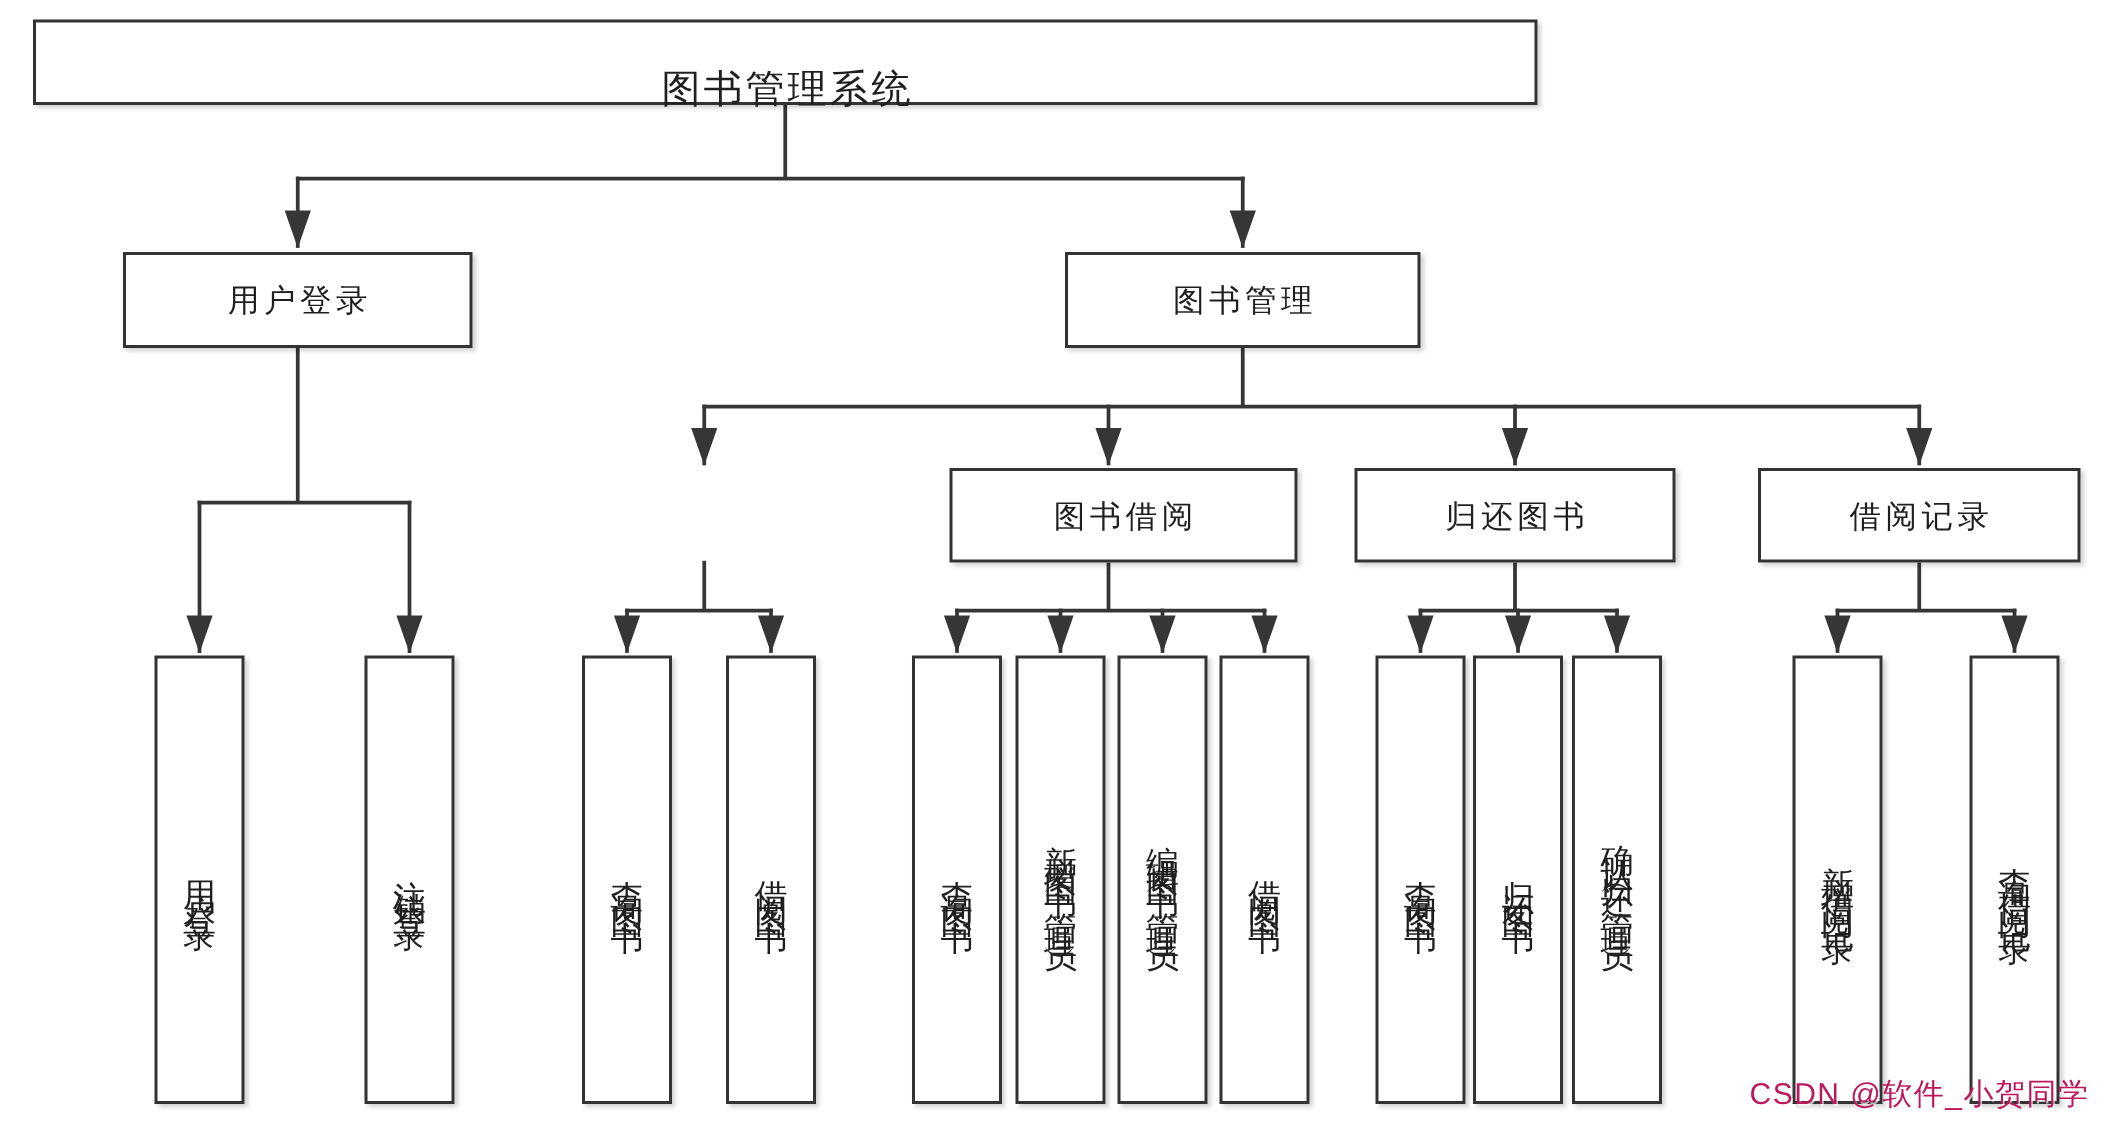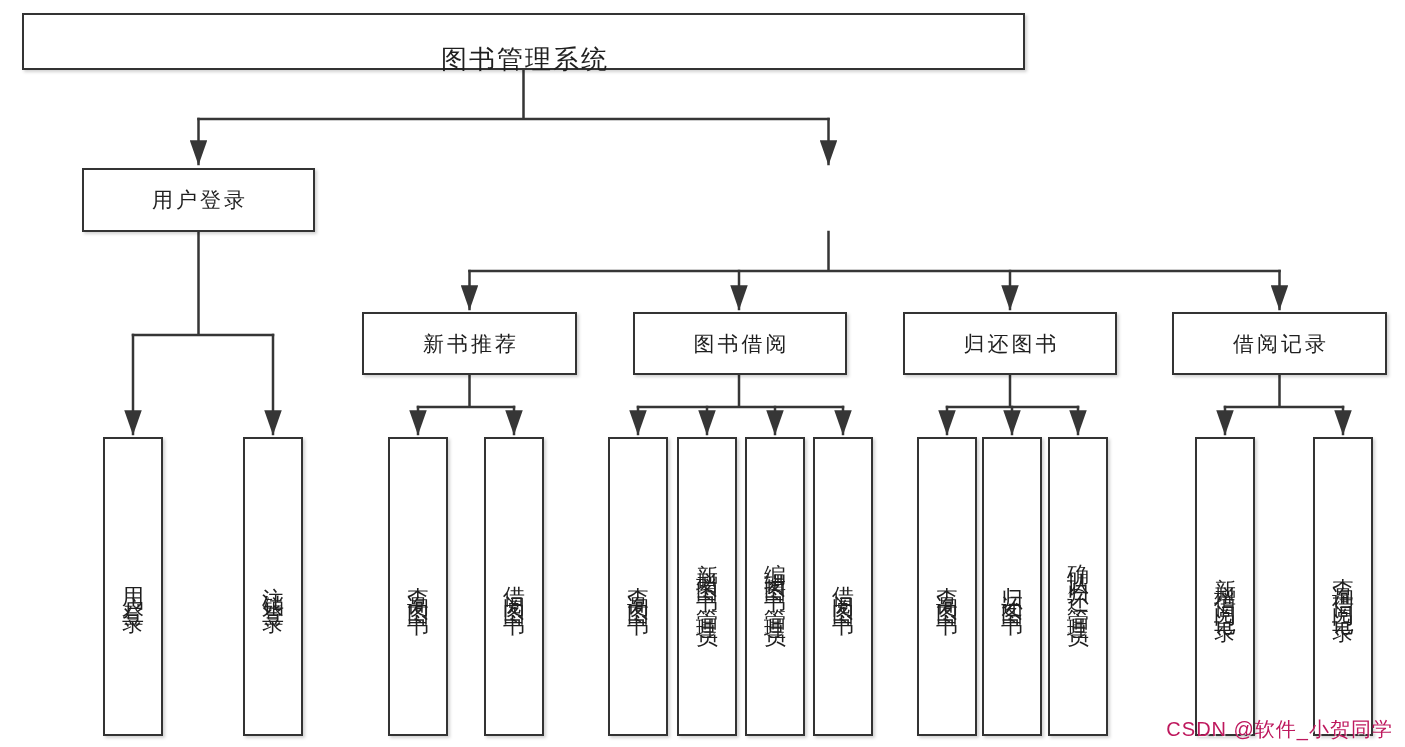--- a/index.html
+++ b/index.html
@@ -103,25 +103,25 @@
     </g>
   </svg>
 
   <div class="box h root" style="left:22px; top:13px; width:1003px; height:57px;">
     <span>图书管理系统</span>
   </div>
 
   <div class="box h" style="left:82px; top:168px; width:233px; height:64px;">
     <span>用户登录</span>
   </div>
+  <div class="box h" style="left:710px; top:168px; width:237px; height:64px;">
+    <span>图书管理</span>
+  </div>
 
-  <div class="box h" style="left:362px; top:312px; width:215px; height:63px;">
-    <span>新书推荐</span>
-  </div>
-  <div class="box h" style="left:633px; top:312px; width:214px; height:63px;">
+  <div class="box h" style="left:633px; top:312px; width:232px; height:63px;">
     <span>图书借阅</span>
   </div>
   <div class="box h" style="left:903px; top:312px; width:214px; height:63px;">
     <span>归还图书</span>
   </div>
   <div class="box h" style="left:1172px; top:312px; width:215px; height:63px;">
     <span>借阅记录</span>
   </div>
 
   <div class="box v" style="left:103px; top:437px; width:60px; height:299px;">

